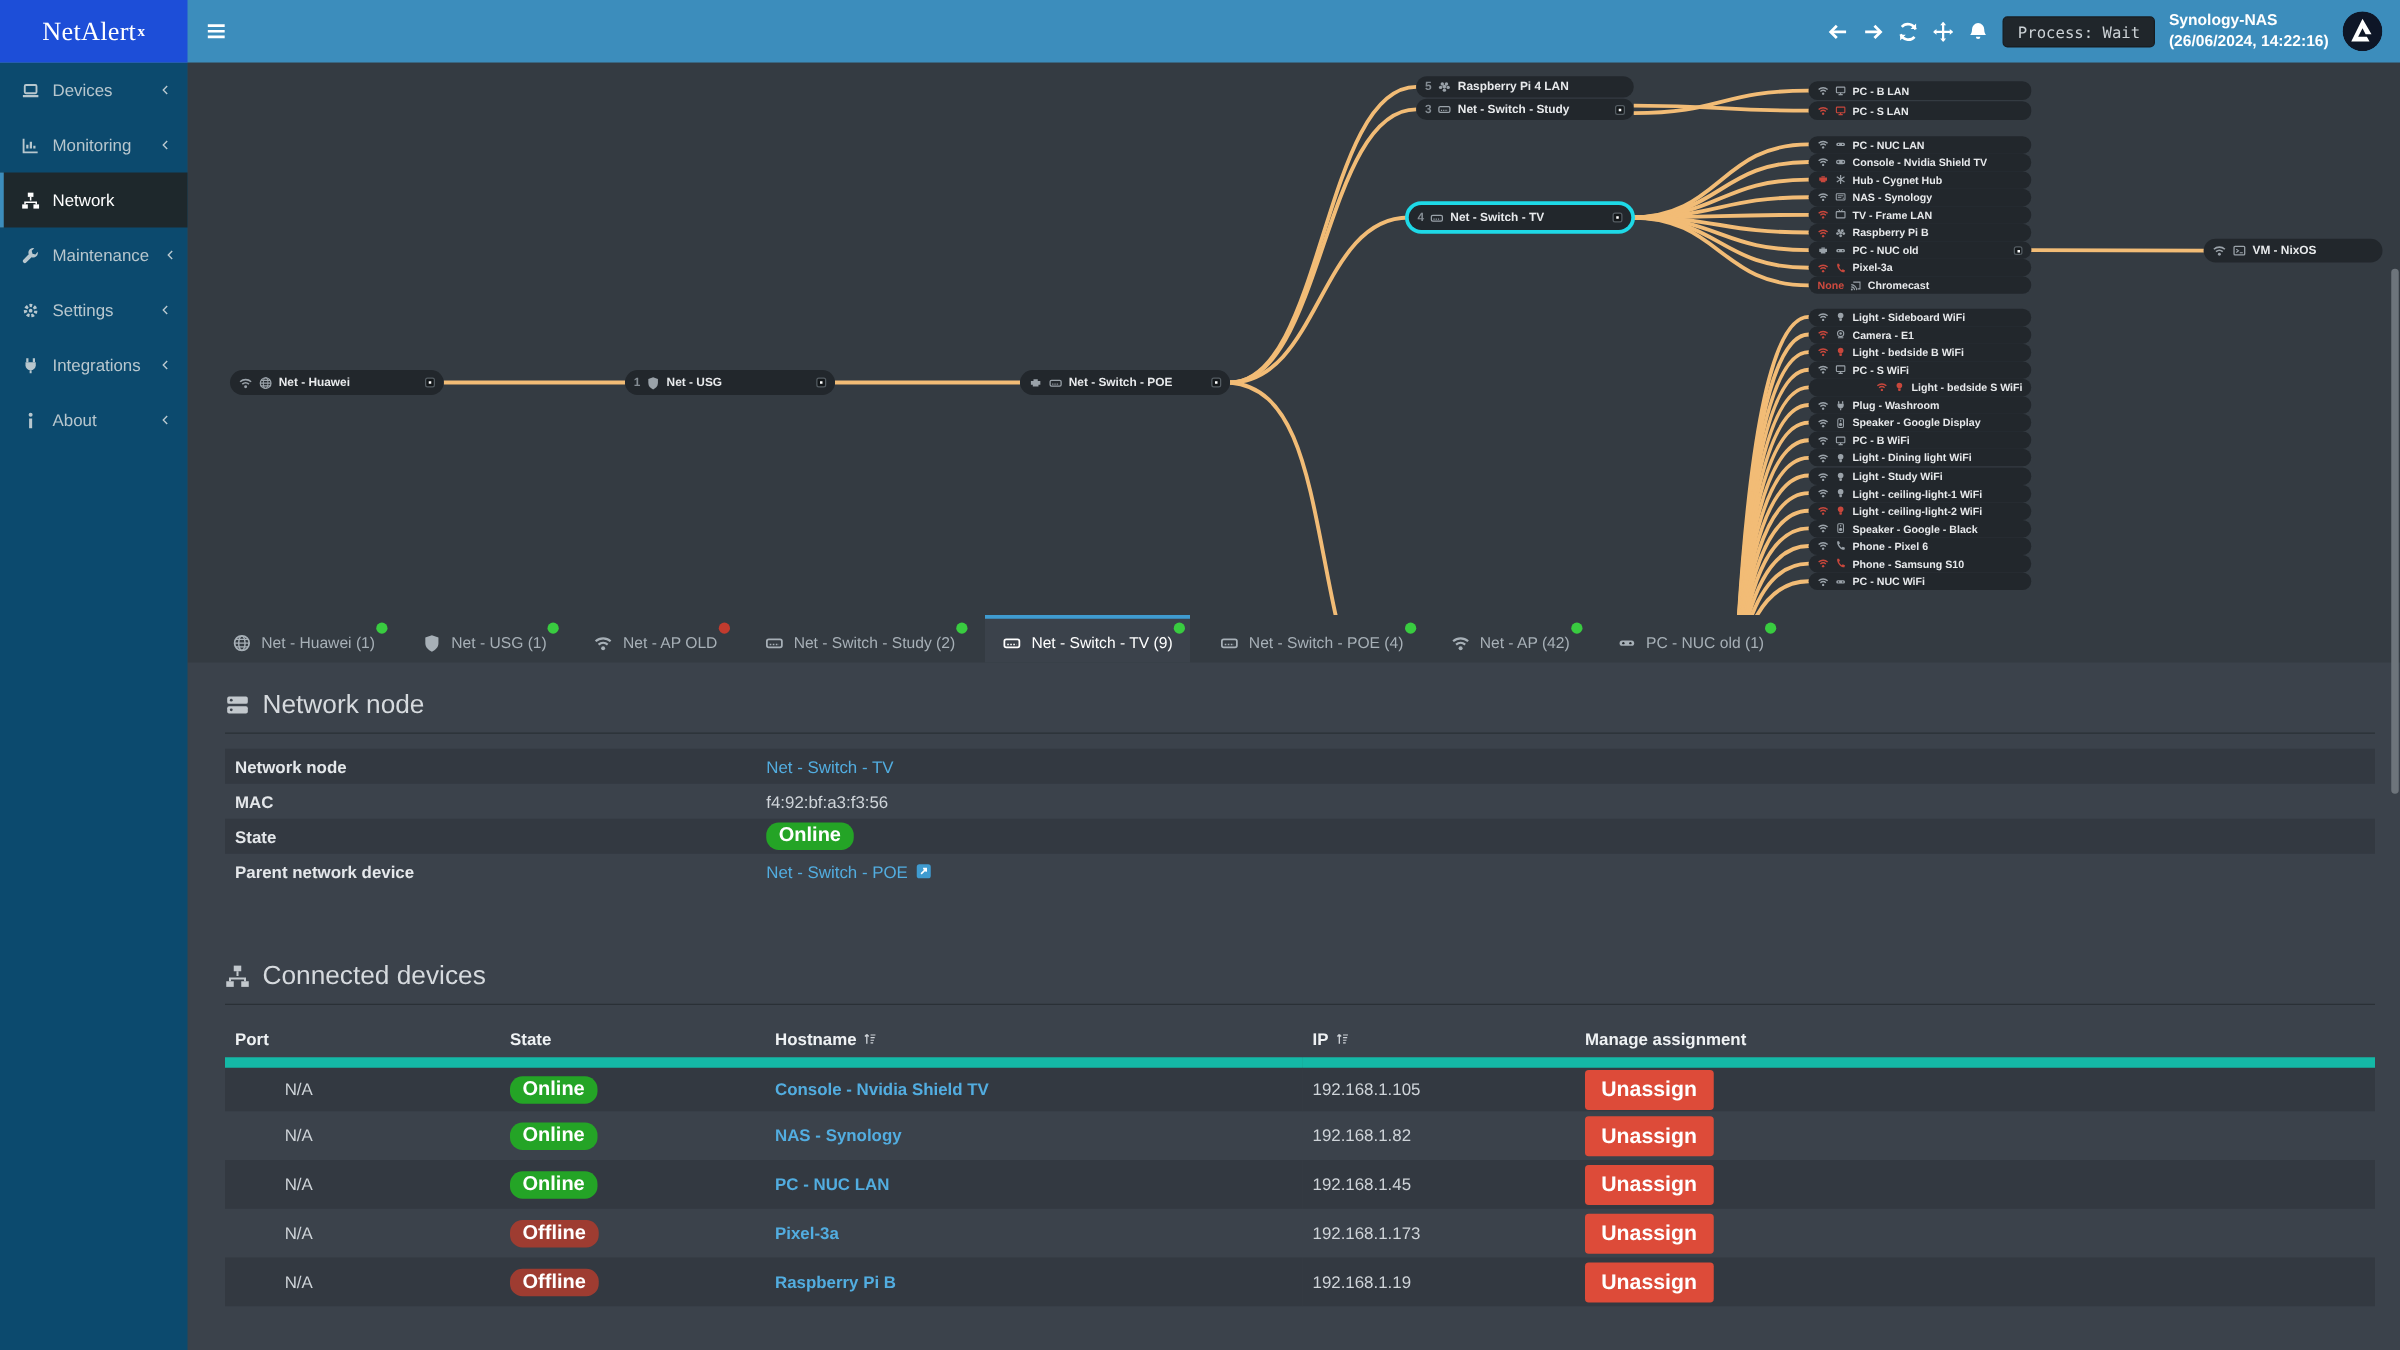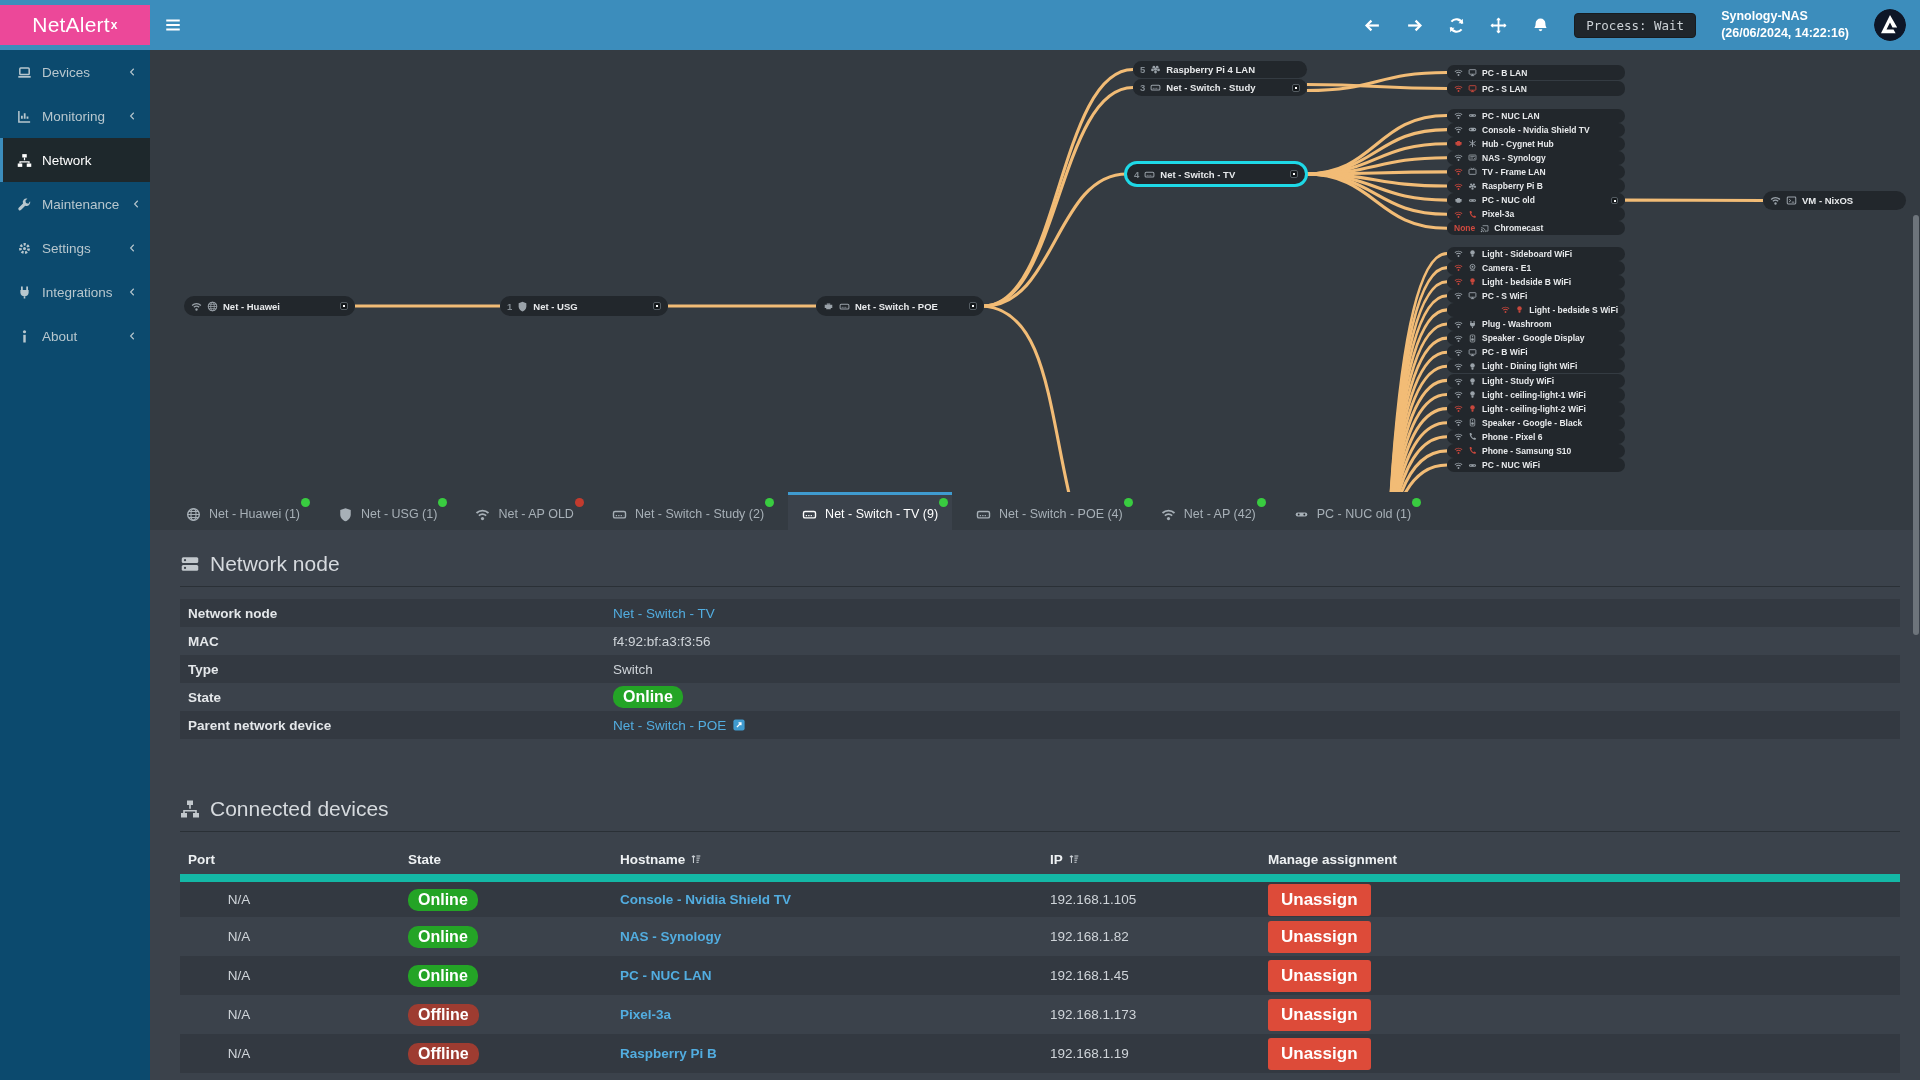--- a/index.html
+++ b/index.html
@@ -1,24 +1,24 @@
 <!DOCTYPE html>
 <html><head>
 <meta charset="utf-8">
 <style>
   * { box-sizing: border-box; margin: 0; padding: 0; }
   html,body { width:1920px; height:1080px; overflow:hidden; }
   body { font-family:"Liberation Sans", sans-serif; background:#3b424b; position:relative; }
 
   
   .navbar { position:absolute; left:0; top:0; width:1920px; height:50px; background:#3c8dbc; z-index:30; display:flex; align-items:center; }
-  .brand { width:150px; height:40px; background:#ec4899; color:#fff; display:flex; align-items:center; justify-content:center; font-size:21px; letter-spacing:.2px; }
+  .brand { width:150px; height:50px; background:#1d4ed8; color:#fff; display:flex; align-items:center; justify-content:center; font-size:21px; letter-spacing:.2px;font-family:Liberation Serif, serif; }
   .brand sup { font-size:12px; font-weight:bold; margin-left:1px; }
   .nav-burger { width:46px; height:50px; display:flex; align-items:center; justify-content:center; color:#fff; cursor:pointer; }
-  .nav-right { margin-left:auto; display:flex; align-items:center; gap:25px; padding-right:14px; color:#fff; }
+  .nav-right { margin-left:auto; display:flex; align-items:center; gap:11px; padding-right:14px; color:#fff; }
   .nav-icon-btn { width:20px; height:20px; color:#fff; cursor:pointer; display:flex; align-items:center; justify-content:center; }
   .proc-badge { font-family:"DejaVu Sans Mono", monospace; font-size:12.5px; color:#ccd2d6; background:#20262b; border:1px solid #171c20; border-radius:4px; padding:4px 11px; }
   .host-block { font-size:12.5px; font-weight:bold; color:#fff; line-height:1.35; }
   .avatar { width:32px; height:32px; border-radius:50%; overflow:hidden; cursor:pointer; }
   .ic { display:inline-flex; }
   .ic svg { width:100%; height:100%; display:block; }
 
   
   .sidebar { position:absolute; left:0; top:50px; width:150px; bottom:0; background:#0c4a6e; z-index:20; }
   .side-item { height:44px; display:flex; align-items:center; gap:10px; padding:0 10px 0 14px; color:#b8c7ce; font-size:13.5px; cursor:pointer; border-left:3px solid transparent; }
@@ -912,26 +912,20 @@
       <div class="detail-row">
         <span class="d-label">Network node</span>
         <span class="d-value">
           <a class="link">Net - Switch - TV</a>
         </span>
       </div>
       <div class="detail-row">
         <span class="d-label">MAC</span>
         <span class="d-value">
           <span>f4:92:bf:a3:f3:56</span>
-        </span>
-      </div>
-      <div class="detail-row">
-        <span class="d-label">Type</span>
-        <span class="d-value">
-          <span>Switch</span>
         </span>
       </div>
       <div class="detail-row">
         <span class="d-label">State</span>
         <span class="d-value">
           <span class="pill pill-online">Online</span>
         </span>
       </div>
       <div class="detail-row">
         <span class="d-label">Parent network device</span>

